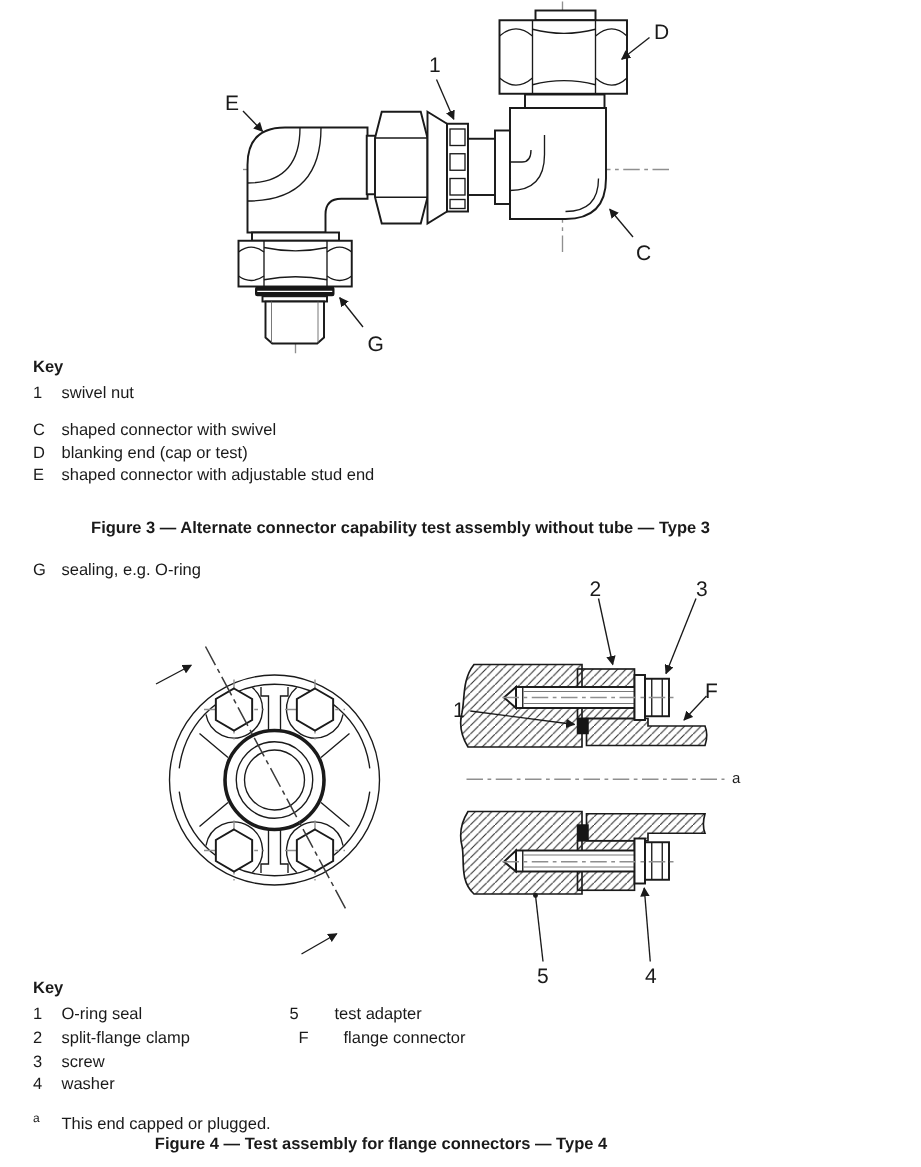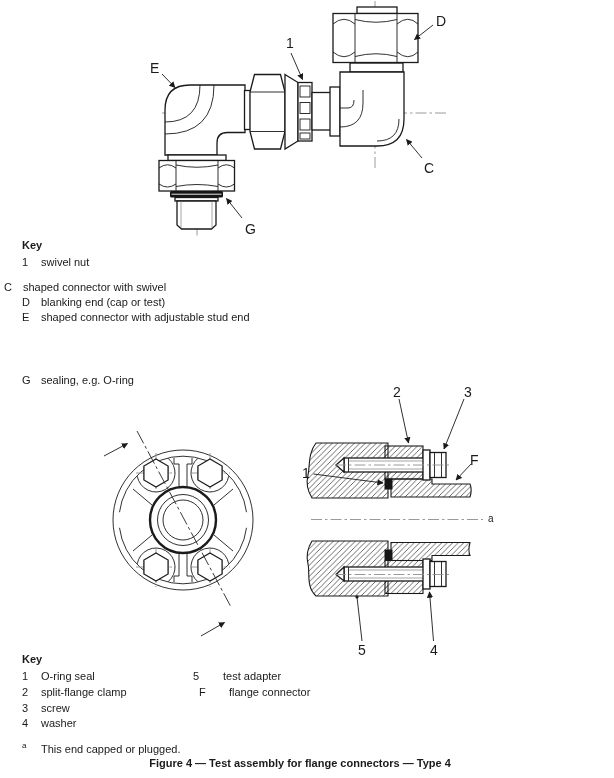--- a/index.html
+++ b/index.html
@@ -195,34 +195,35 @@
     <text class="part-label" x="430" y="655">4</text>
     <text class="axis-label" x="488" y="522">a</text>
   </g>
 </svg>
 
 <div>
   <div class="txtblock key-head" style="left:22px;top:238px;">Key</div>
   <div class="krow txtblock" style="left:22px;top:255px;">
     <span class="lab">1</span><span>swivel nut</span>
   </div>
-  <div class="krow txtblock" style="left:4px;top:280px;">
+  <div class="krow txtblock" style="left:22px;top:280px;">
     <span class="lab">C</span><span>shaped connector with swivel</span>
   </div>
   <div class="krow txtblock" style="left:22px;top:295px;">
     <span class="lab">D</span><span>blanking end (cap or test)</span>
   </div>
   <div class="krow txtblock" style="left:22px;top:310px;">
     <span class="lab">E</span><span>shaped connector with adjustable stud end</span>
   </div>
   <div class="krow txtblock" style="left:22px;top:325px;margin-top:48px;">
     <span class="lab">G</span><span>sealing, e.g. O-ring</span>
   </div>
 </div>
 
+<div class="caption" style="left:0;top:346px;width:534px;">Figure 3 — Alternate connector capability test assembly without tube — Type 3</div>
 
 <div>
   <div class="txtblock key-head" style="left:22px;top:652px;">Key</div>
 
   <div class="krow txtblock" style="left:22px;top:669px;">
     <span class="lab">1</span><span>O-ring seal</span>
   </div>
   <div class="krow txtblock" style="left:22px;top:685px;">
     <span class="lab">2</span><span>split-flange clamp</span>
   </div>
@@ -238,15 +239,15 @@
   </div>
   <div class="krow txtblock" style="left:183px;top:685px;padding-left:16px;">
     <span class="lab" style="width:30px;">F</span><span>flange connector</span>
   </div>
 
   <div class="krow txtblock" style="left:22px;top:738px;">
     <span class="lab"><span class="fnmark">a</span></span><span>This end capped or plugged.</span>
   </div>
 </div>
 
-<div class="caption" style="left:0;top:757px;width:508px;margin-left:46px;">Figure 4 — Test assembly for flange connectors — Type 4</div>
+<div class="caption" style="left:0;top:757px;width:508px;">Figure 4 — Test assembly for flange connectors — Type 4</div>
 
 </div>
 
 </body></html>

